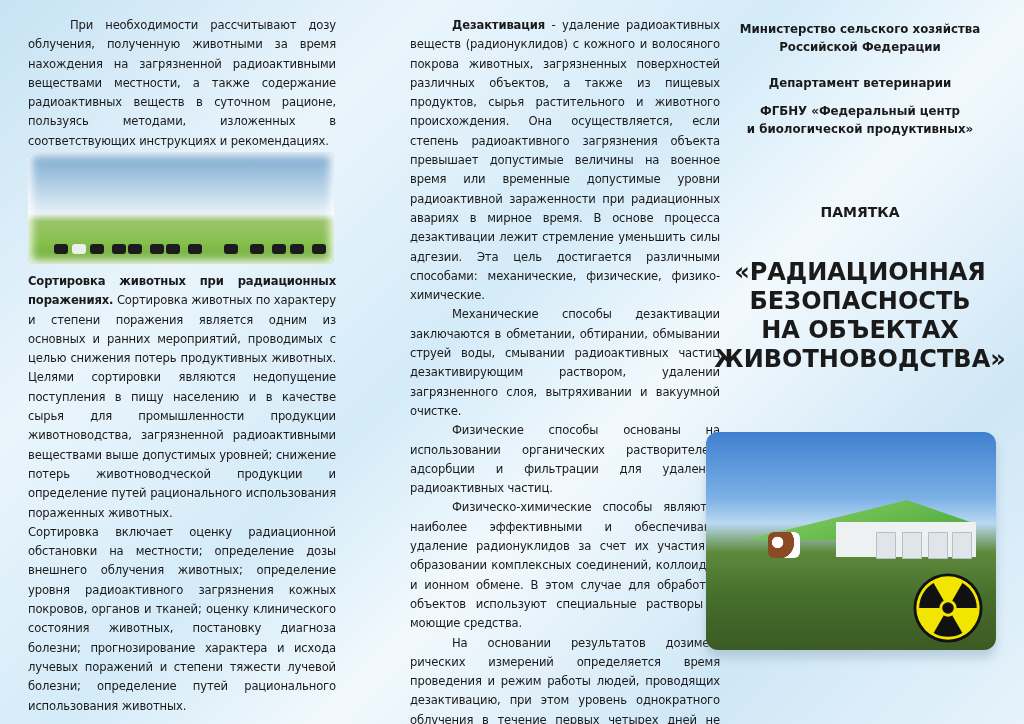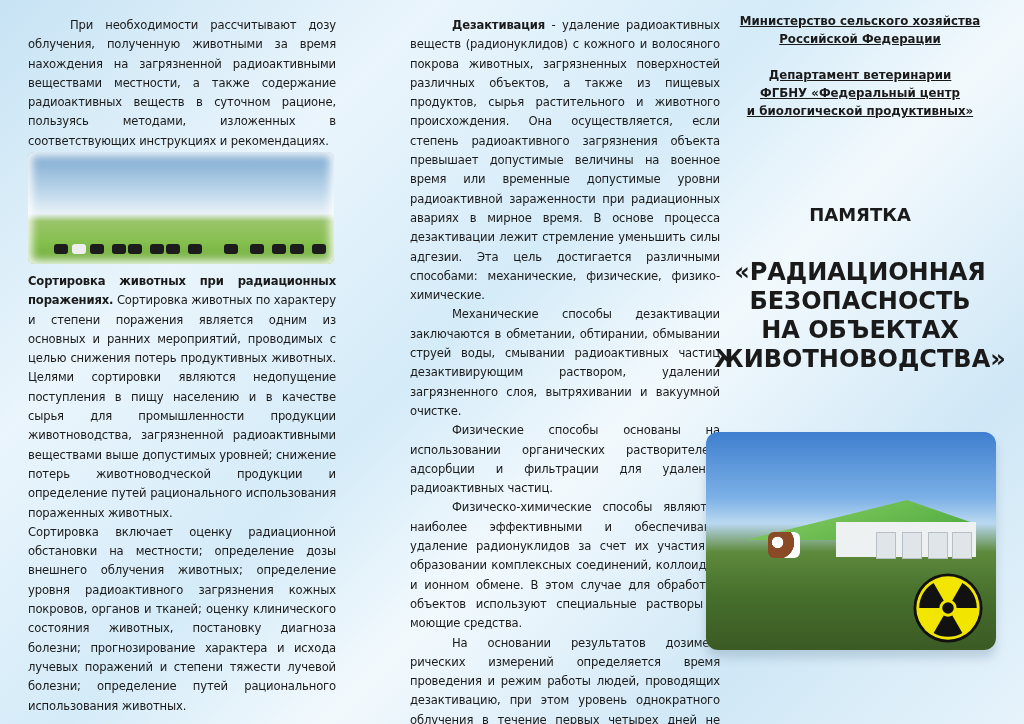--- a/index.html
+++ b/index.html
@@ -25,21 +25,21 @@
   .photo1 {
     position: absolute; left: 0; top: 152px; width: 306px; height: 112px;
     border-radius: 6px; overflow: hidden;
     background: linear-gradient(180deg, #7aa7cf 0%, #bcd6ea 35%, #e9f1f7 55%, #9ac46a 62%, #86c04e 80%, #6fab3c 100%);
     box-shadow: 0 0 8px 4px rgba(255,255,255,0.9) inset;
   }
   .cow { position: absolute; bottom: 10px; width: 14px; height: 10px; background: #1c1c1c; border-radius: 3px; }
   .p1 { position:absolute; top: 0; }
   .p2 { position:absolute; top: 270px; }
   .org { text-align: center; font-weight: bold; font-size: 11.8px; line-height: 18px; }
-  .title1 { position: absolute; top: 204px; width: 100%; text-align: center; font-weight: bold; font-size: 18px; }
+  .title1 { position: absolute; top: 204px; width: 100%; text-align: center; font-weight: bold; font-size: 14px; }
   .title2 { position: absolute; top: 258px; width: 100%; text-align: center; font-weight: bold; font-size: 24px; line-height: 29px; }
   .photo2 {
     position: absolute; left: 6px; top: 432px; width: 290px; height: 218px;
     border-radius: 12px; overflow: hidden;
     background: linear-gradient(180deg, #3f7fcf 0%, #7bb0e6 30%, #b9d8f0 42%, #5e8a3c 55%, #466f2c 75%, #3b5a24 100%);
     box-shadow: 0 8px 10px rgba(120,150,170,0.35);
   }
   .barn-roof { position: absolute; left: 40px; top: 68px; width: 230px; height: 40px; background: linear-gradient(160deg, #8fd16a, #4aa83a); clip-path: polygon(0 100%, 70% 0, 100% 60%, 100% 100%); }
   .barn-wall { position: absolute; left: 130px; top: 90px; width: 140px; height: 35px; background: #eef1f2; }
   .door { position: absolute; top: 100px; width: 18px; height: 25px; background: #dfe5e8; border: 1px solid #b6c0c5; }
@@ -80,25 +80,25 @@
   <div style="position:absolute; top:16px; width:100%;">
     <p class="txt indent"><b>Дезактивация</b><span> - удаление радиоактивных веществ (радионуклидов) с кожного и волосяного покрова животных, загрязненных поверхностей различных объектов, а также из пищевых продуктов, сырья растительного и животного происхождения. Она осуществляется, если степень радиоактивного загрязнения объекта превышает допустимые величины на военное время или временные допустимые уровни радиоактивной зараженности при радиационных авариях в мирное время. В основе процесса дезактивации лежит стремление уменьшить силы адгезии. Эта цель достигается различными способами: механические, физические, физико-химические.</span></p>
     <p class="txt indent">Механические способы дезактивации заключаются в обметании, обтирании, обмывании струей воды, смывании радиоактивных частиц дезактивирующим раствором, удалении загрязненного слоя, вытряхивании и вакуумной очистке.</p>
     <p class="txt indent">Физические способы основаны на использовании органических растворителей, адсорбции и фильтрации для удаления радиоактивных частиц.</p>
     <p class="txt indent">Физическо-химические способы являются наиболее эффективными и обеспечивают удаление радионуклидов за счет их участия в образовании комплексных соединений, коллоидов и ионном обмене. В этом случае для обработки объектов используют специальные растворы и моющие средства.</p>
     <p class="txt indent">На основании результатов дозимет-рических измерений определяется время проведения и режим работы людей, проводящих дезактивацию, при этом уровень однократного облучения в течение первых четырех дней не должен превышать 50 рентген, а многократного облучения за 10-30 дней –100 рентген.</p>
   </div>
 </div>
 
 <div class="col col3">
-  <div style="position:absolute; top:12px; width:100%;text-decoration:underline;">
+  <div style="position:absolute; top:20px; width:100%;">
     <div class="org">Министерство сельского хозяйства</div>
     <div class="org">Российской Федерации</div>
     <div class="org" style="margin-top:18px">Департамент ветеринарии</div>
-    <div class="org" style="">ФГБНУ «Федеральный центр</div>
+    <div class="org" style="margin-top:10px">ФГБНУ «Федеральный центр</div>
     <div class="org">и биологической продуктивных»</div>
   </div>
   <div class="title1">ПАМЯТКА</div>
   <div class="title2">
     <div>«РАДИАЦИОННАЯ</div>
     <div>БЕЗОПАСНОСТЬ</div>
     <div>НА ОБЪЕКТАХ</div>
     <div>ЖИВОТНОВОДСТВА»</div>
   </div>
   <div class="photo2">

